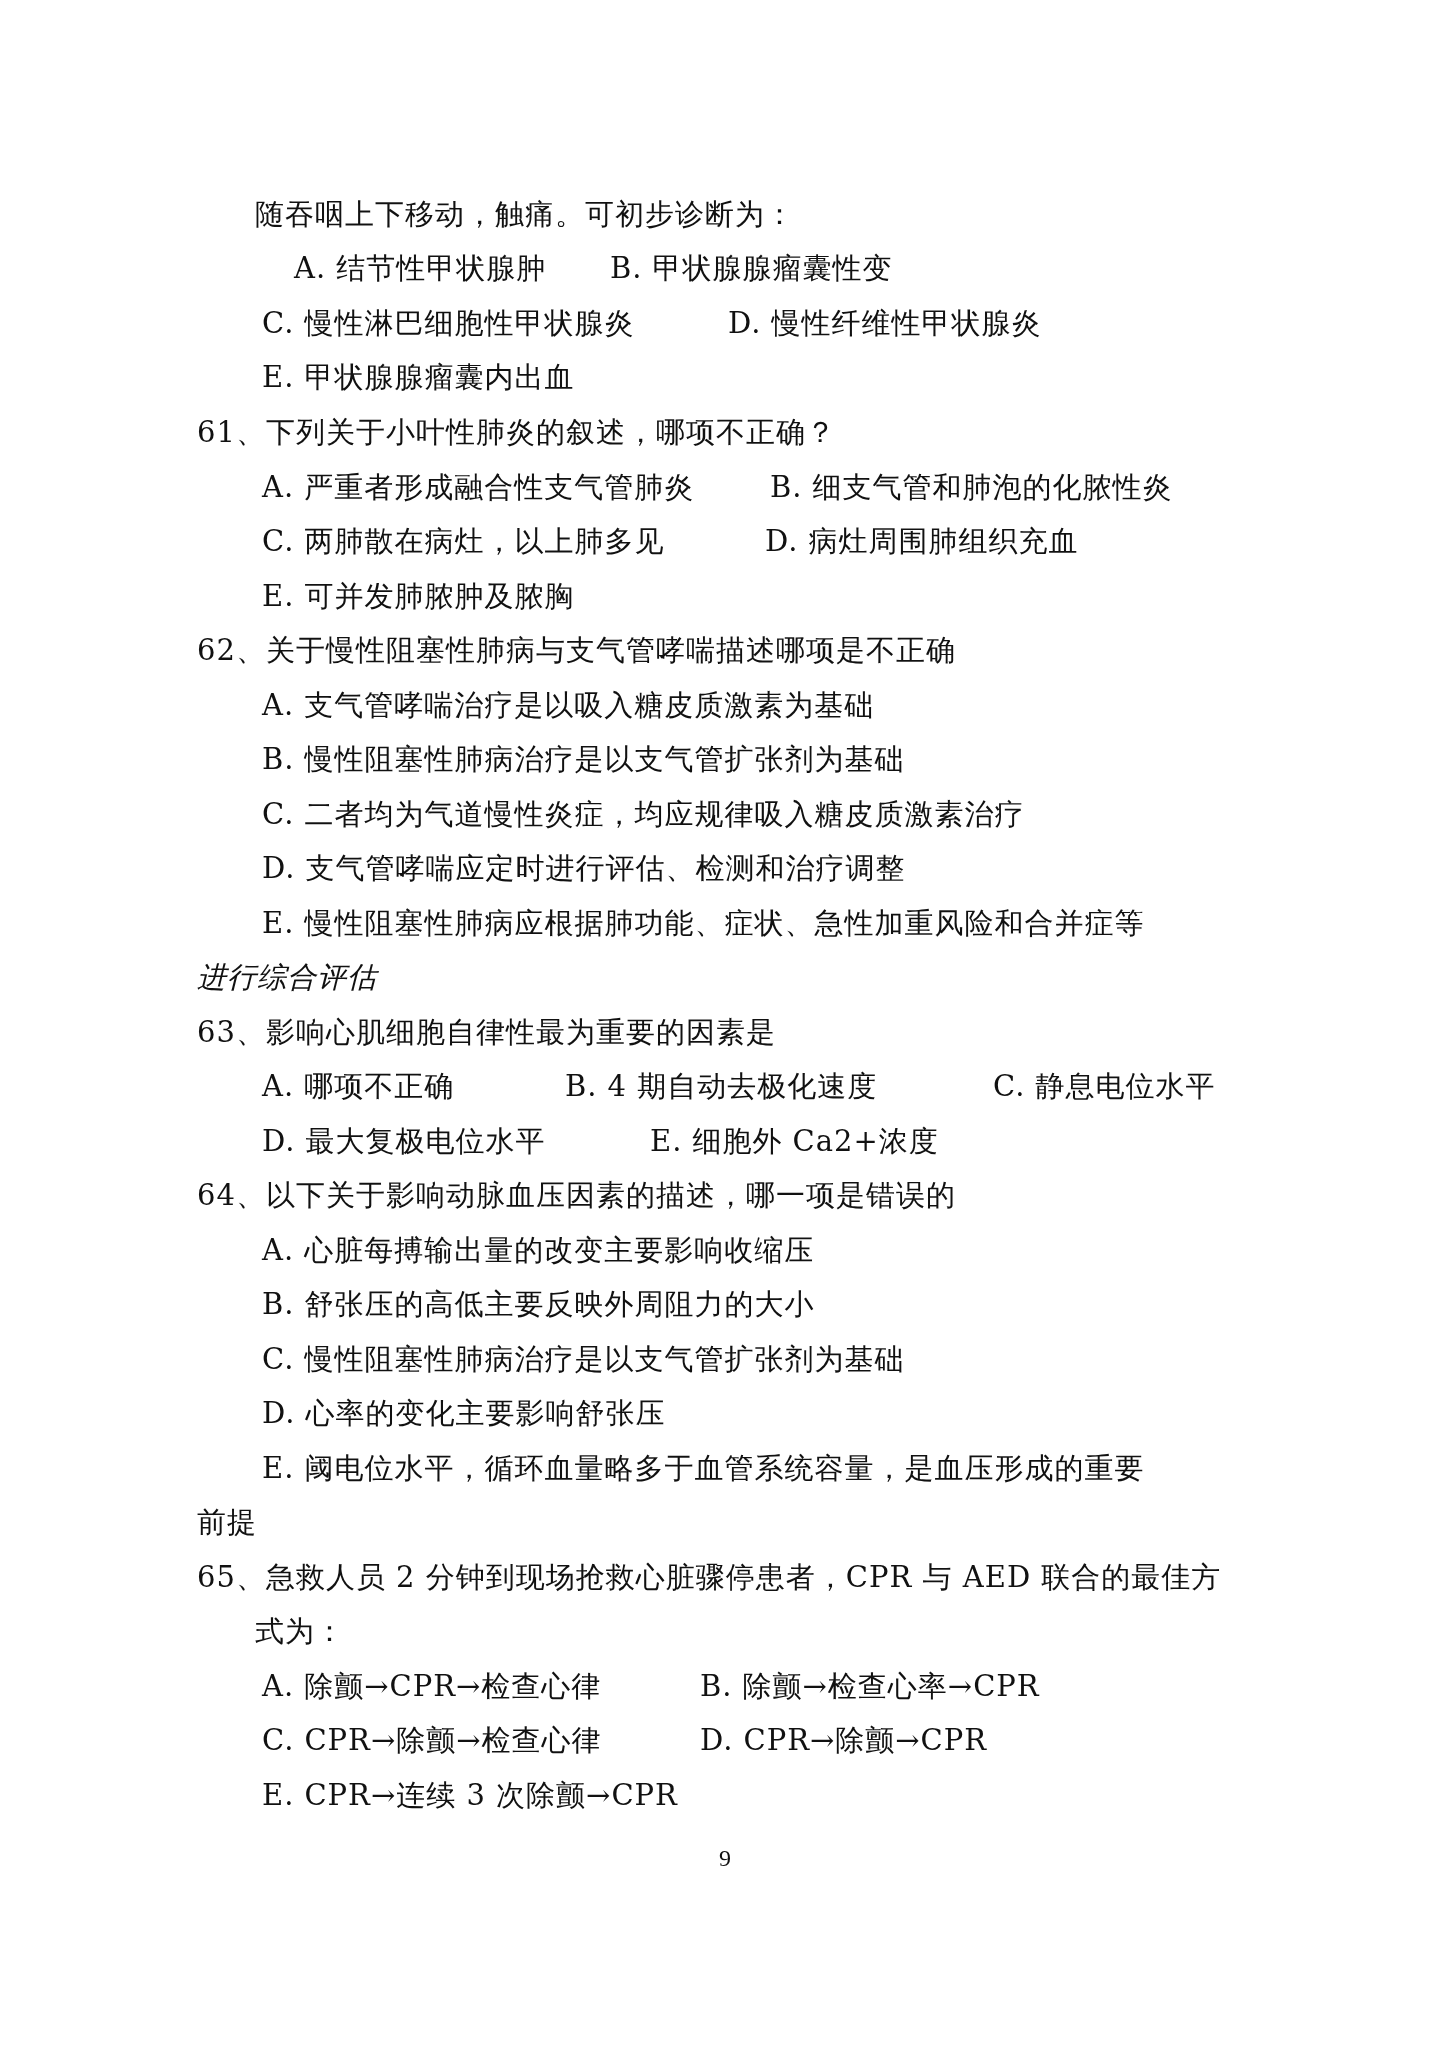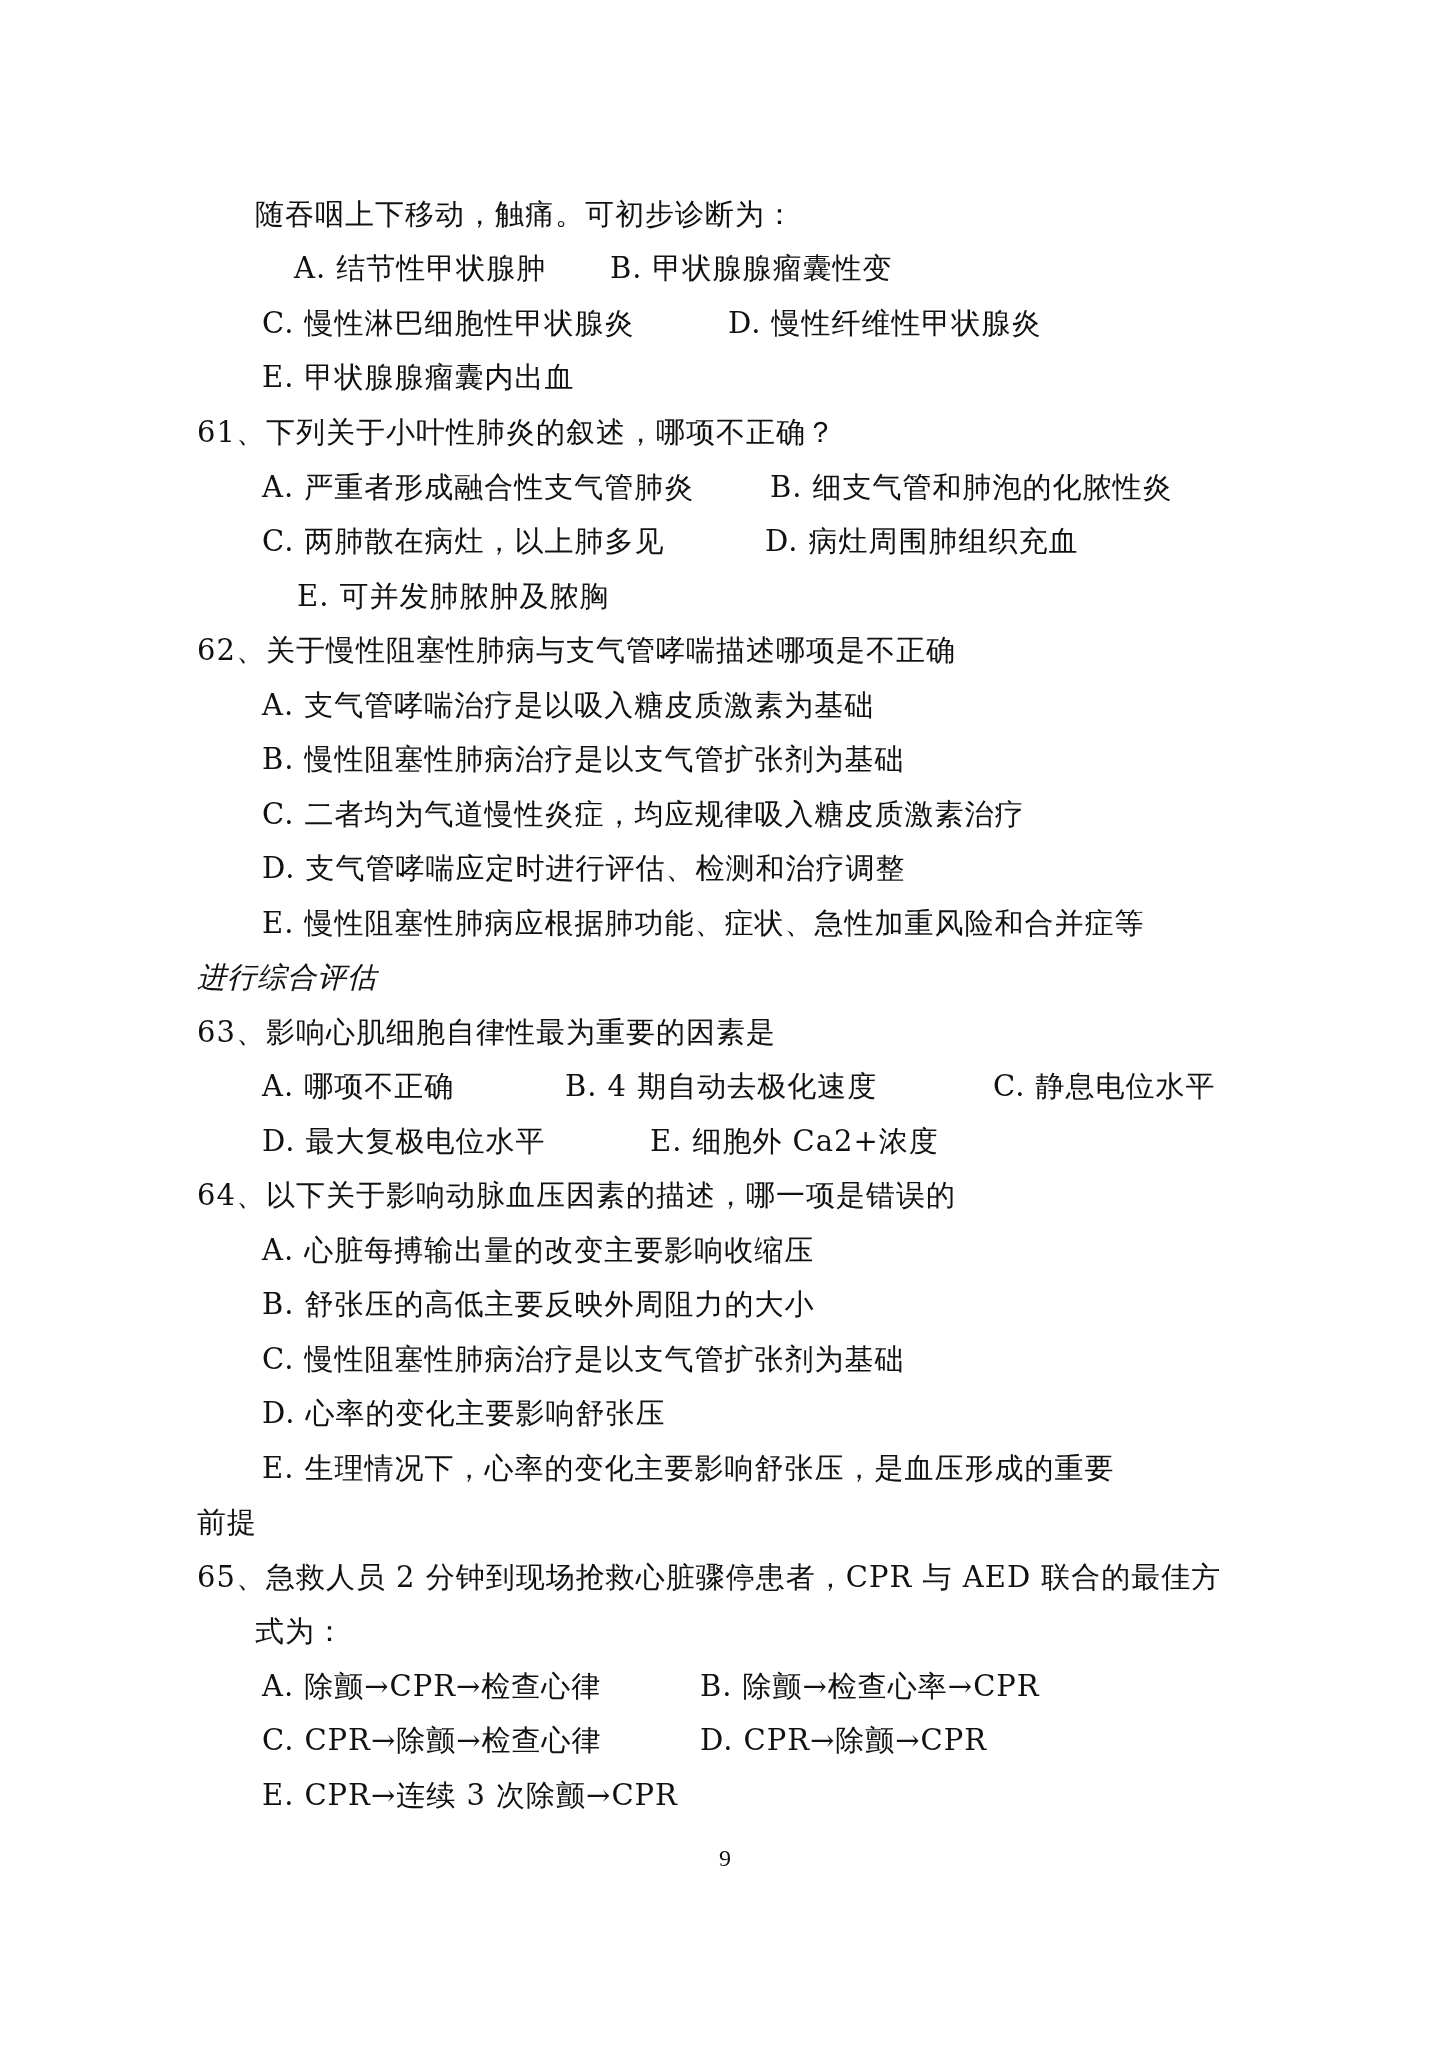--- a/index.html
+++ b/index.html
@@ -45,21 +45,21 @@
   </div>
   <div class="line" style="top:460px;">
     <span class="opt" style="left:262px;"><span class="lbl">A.</span><span>严重者形成融合性支气管肺炎</span></span>
     <span class="opt" style="left:770px;"><span class="lbl">B.</span><span>细支气管和肺泡的化脓性炎</span></span>
   </div>
   <div class="line" style="top:514px;">
     <span class="opt" style="left:262px;"><span class="lbl">C.</span><span>两肺散在病灶，以上肺多见</span></span>
     <span class="opt" style="left:765px;"><span class="lbl">D.</span><span>病灶周围肺组织充血</span></span>
   </div>
   <div class="line" style="top:569px;">
-    <span class="opt" style="left:262px;margin-left:35px;"><span class="lbl">E.</span><span>可并发肺脓肿及脓胸</span></span>
+    <span class="opt" style="left:262px;"><span class="lbl">E.</span><span>可并发肺脓肿及脓胸</span></span>
   </div>
 
   <div class="line" style="top:623px;">
     <span class="opt" style="left:197px;"><span>62、</span><span>关于慢性阻塞性肺病与支气管哮喘描述哪项是不正确</span></span>
   </div>
   <div class="line" style="top:678px;">
     <span class="opt" style="left:262px;"><span class="lbl">A.</span><span>支气管哮喘治疗是以吸入糖皮质激素为基础</span></span>
   </div>
   <div class="line" style="top:732px;">
     <span class="opt" style="left:262px;"><span class="lbl">B.</span><span>慢性阻塞性肺病治疗是以支气管扩张剂为基础</span></span>
@@ -99,21 +99,21 @@
   <div class="line" style="top:1277px;">
     <span class="opt" style="left:262px;"><span class="lbl">B.</span><span>舒张压的高低主要反映外周阻力的大小</span></span>
   </div>
   <div class="line" style="top:1332px;">
     <span class="opt" style="left:262px;"><span class="lbl">C.</span><span>慢性阻塞性肺病治疗是以支气管扩张剂为基础</span></span>
   </div>
   <div class="line" style="top:1386px;">
     <span class="opt" style="left:262px;"><span class="lbl">D.</span><span>心率的变化主要影响舒张压</span></span>
   </div>
   <div class="line" style="top:1441px;">
-    <span class="opt" style="left:262px;"><span class="lbl">E.</span><span>生理情况下，心率的变化主要影响舒张压，是血压形成的重要</span></span>
+    <span class="opt" style="left:262px;"><span class="lbl">E.</span><span>阈电位水平，循环血量略多于血管系统容量，是血压形成的重要</span></span>
   </div>
   <div class="line" style="top:1495px;">
     <span class="opt" style="left:197px;">前提</span>
   </div>
 
   <div class="line" style="top:1550px;">
     <span class="opt" style="left:197px;"><span>65、</span><span>急救人员 2 分钟到现场抢救心脏骤停患者，CPR 与 AED 联合的最佳方</span></span>
   </div>
   <div class="line" style="top:1604px;">
     <span class="opt" style="left:255px;">式为：</span>

